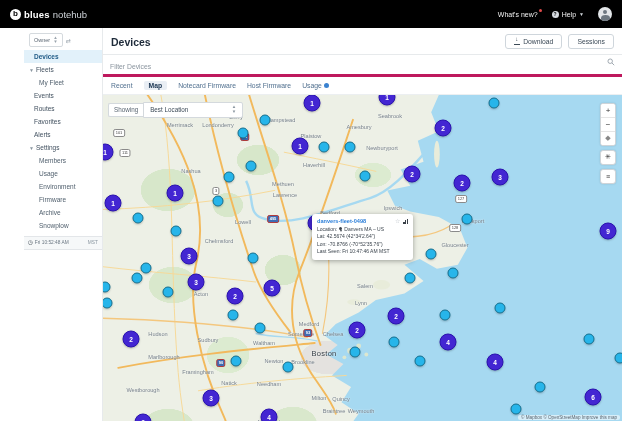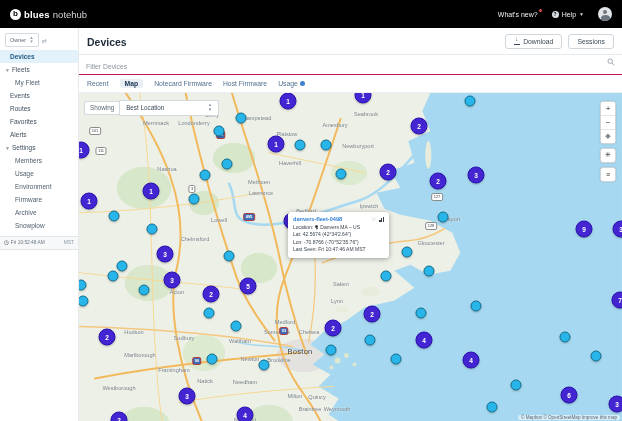--- a/index.html
+++ b/index.html
@@ -15,21 +15,21 @@
   .topbar-right{margin-left:auto;display:flex;align-items:center;gap:14px;font-size:7px;color:#f2f2f2;}
   .whats-new{position:relative;cursor:pointer;}
   .red-dot{position:absolute;top:-2px;right:-4px;width:3px;height:3px;border-radius:50%;background:#e14b4b;}
   .help{display:flex;align-items:center;gap:3px;cursor:pointer;}
   .help-circle{width:7px;height:7px;border-radius:50%;background:#d8dde2;color:#000;font-size:5px;display:flex;align-items:center;justify-content:center;font-weight:bold;}
   .caret{font-size:5px;color:#cfd4d9;}
   .avatar{width:14px;height:14px;border-radius:50%;background:#e3e6e9;position:relative;overflow:hidden;cursor:pointer;}
   .avatar:before{content:"";position:absolute;top:2.5px;left:5px;width:4px;height:4px;border-radius:50%;background:#6d7780;}
   .avatar:after{content:"";position:absolute;top:7.5px;left:2.5px;width:9px;height:6px;border-radius:50% 50% 0 0;background:#6d7780;}
 
-  .shell{flex:1;display:flex;min-height:0;}
+  .shell{flex:1;display:flex;min-height:0;margin-left:24px;}
 
   
   .sidebar{width:78px;flex:0 0 78px;background:#fff;border-right:1px solid #e7eaec;display:flex;flex-direction:column;font-size:6.5px;color:#41505f;}
   .owner-row{display:flex;align-items:center;gap:3px;margin:5px 5px 3px 5px;}
   .owner-box{border:1px solid #d5dade;border-radius:2px;padding:1.5px 4px;font-size:5.5px;color:#5a6672;display:flex;align-items:center;gap:3px;cursor:pointer;}
   .owner-arrows{font-size:4.5px;color:#9aa4ad;line-height:1;}
   .swap-icon{color:#9aa4ad;font-size:6px;cursor:pointer;}
   .side-item{padding:3px 6px 3px 10px;cursor:pointer;display:flex;align-items:center;gap:2px;white-space:nowrap;}
   .side-item.lvl1{padding-left:15px;color:#51606e;}
   .side-item.active{background:#e2f1fa;color:#1f5a86;font-weight:bold;}
@@ -41,21 +41,21 @@
   
   .main{flex:1;display:flex;flex-direction:column;min-width:0;}
   .main-header{display:flex;align-items:center;padding:6px 8px 5px 8px;}
   .page-title{font-size:10.5px;font-weight:bold;color:#1e2b3a;}
   .header-actions{margin-left:auto;display:flex;gap:6px;}
   .btn{border:1px solid #cfd6dc;background:#fff;border-radius:3px;font-size:6.8px;color:#3c4a57;padding:3px 8px;display:flex;align-items:center;gap:3px;cursor:pointer;font-family:inherit;}
   .dl-icon{display:inline-block;width:6px;height:6px;position:relative;}
   .dl-icon:before{content:"↓";position:absolute;top:-2.5px;left:1px;font-size:6px;color:#3c4a57;}
   .dl-icon:after{content:"";position:absolute;bottom:0;left:0;width:6px;height:1px;background:#3c4a57;}
 
-  .filter-row{position:relative;border-top:1px solid #e7eaec;border-bottom:1px solid #be185d;}
+  .filter-row{position:relative;border-top:1px solid #e7eaec;border-bottom:3px solid #be185d;}
   .filter-input{width:100%;box-sizing:border-box;border:none;outline:none;font-size:6.8px;padding:3.5px 18px 3.5px 7px;color:#333;font-family:inherit;}
   .filter-input::placeholder{color:#8a949e;}
   .search-icon{position:absolute;right:7px;top:3px;width:8px;height:8px;}
 
   .tabs{display:flex;align-items:center;gap:11px;padding:4px 8px;border-bottom:1px solid #eceff1;}
   .tab{font-size:6.8px;color:#51708f;cursor:pointer;display:flex;align-items:center;gap:2px;}
   .tab.active{background:#e9eef4;border-radius:2px;padding:1px 5px;color:#17324f;font-weight:bold;}
   .tab-badge{width:5px;height:5px;border-radius:50%;background:#3b82d0;display:inline-block;}
 
   

